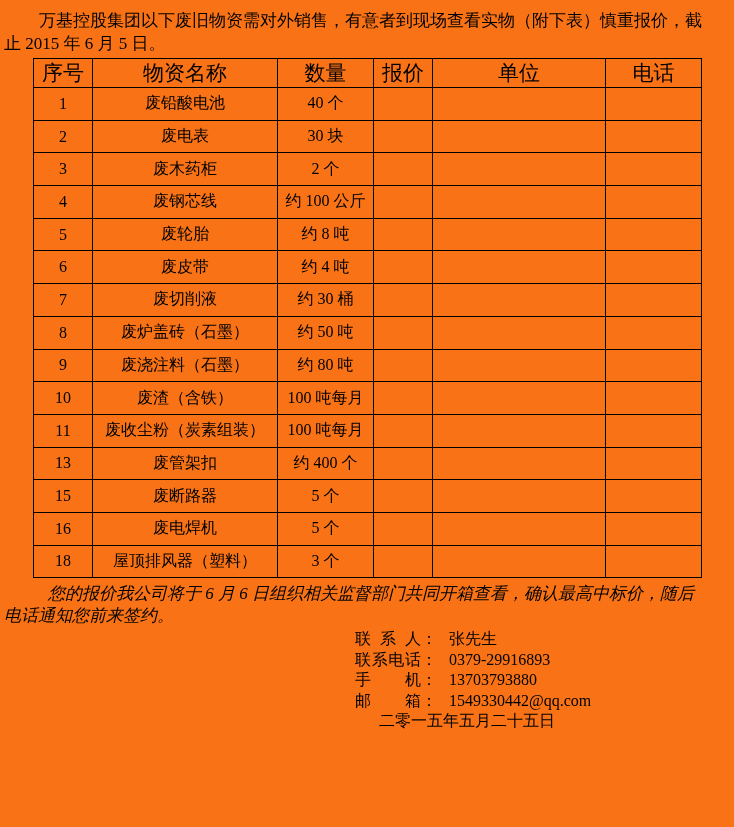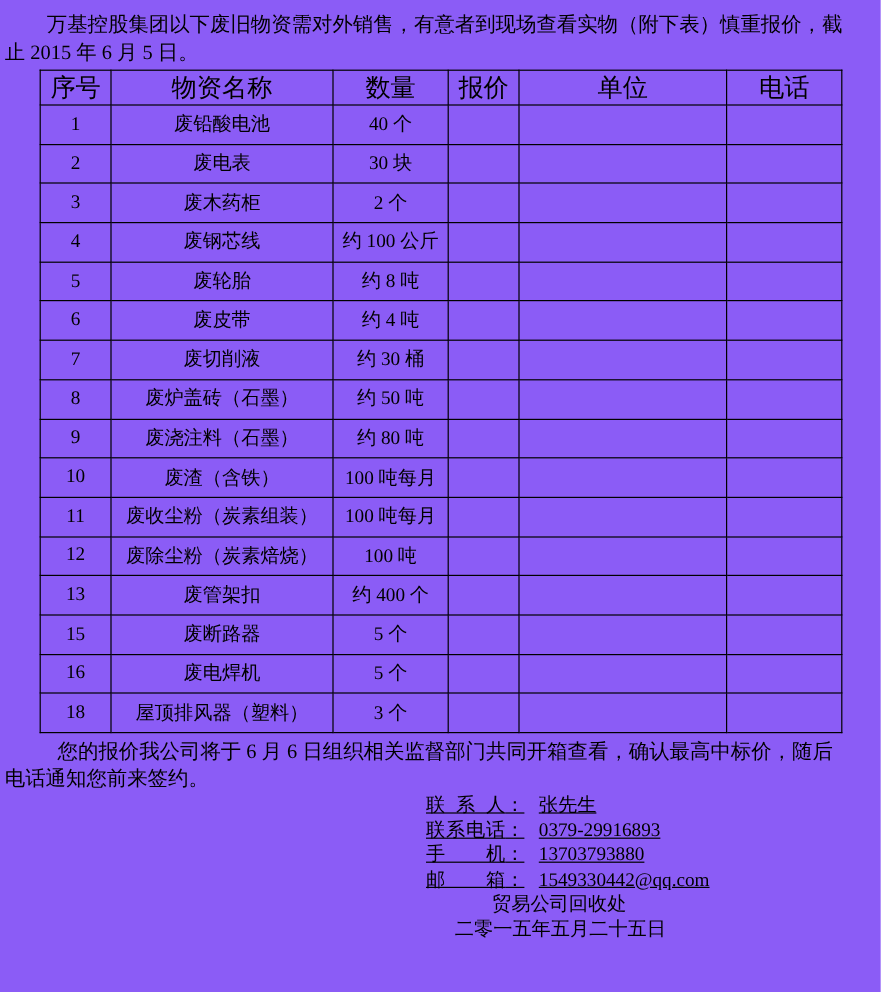--- a/index.html
+++ b/index.html
@@ -1,20 +1,20 @@
 <!DOCTYPE html>
 <html><head>
 <meta charset="utf-8">
 <style>
   html, body { margin: 0; padding: 0; background: #ffffff; }
   .page {
     position: relative;
     width: 734px;
     height: 827px;
-    background: #8b5cf6;
+    background: #f97316;
     color: #000000;
     font-family: "Liberation Serif", "DejaVu Serif", serif;
     overflow: hidden;
   }
   .intro {
     margin: 0;
     padding: 9px 26px 0 4px;
     font-size: 17px;
     line-height: 23px;
     text-indent: 35px;
@@ -41,28 +41,29 @@
     height: 31.7px;
     font-size: 16px;
   }
   td.cell-no { font-size: 15px; }
   .closing {
     margin: 0;
     padding: 5px 26px 0 4px;
     font-size: 17px;
     line-height: 22px;
     text-indent: 44px;
+    font-style: italic;
   }
   .contact {
     margin-left: 355px;
     margin-top: 2px;
     font-size: 16px;
     line-height: 20.5px;
   }
-  .contact-row { display: flex; align-items: flex-end; text-decoration: underline; }
+  .contact-row { display: flex; align-items: flex-end; }
   .contact-label {
     display: inline-block;
     width: 66px;
     text-align: justify;
     text-align-last: justify;
   }
   .contact-colon { display: inline-block; }
   .contact-value { margin-left: 12px; }
   .dept-line { margin-left: 55px; }
   .date-line { margin-left: 24px; }
@@ -176,28 +177,20 @@
         </tr>
         <tr>
           <td class="cell-no">11</td>
           <td class="cell-name">废收尘粉（炭素组装）</td>
           <td class="cell-qty">100 吨每月</td>
           <td class="cell-price"></td>
           <td class="cell-unit"></td>
           <td class="cell-phone"></td>
         </tr>
         <tr>
-          <td class="cell-no">12</td>
-          <td class="cell-name">废除尘粉（炭素焙烧）</td>
-          <td class="cell-qty">100 吨</td>
-          <td class="cell-price"></td>
-          <td class="cell-unit"></td>
-          <td class="cell-phone"></td>
-        </tr>
-        <tr>
           <td class="cell-no">13</td>
           <td class="cell-name">废管架扣</td>
           <td class="cell-qty">约 400 个</td>
           <td class="cell-price"></td>
           <td class="cell-unit"></td>
           <td class="cell-phone"></td>
         </tr>
         <tr>
           <td class="cell-no">15</td>
           <td class="cell-name">废断路器</td>
@@ -243,17 +236,16 @@
           <span class="contact-label">手机</span>
           <span class="contact-colon">：</span>
           <span class="contact-value">13703793880</span>
         </div>
         <div class="contact-row">
           <span class="contact-label">邮箱</span>
           <span class="contact-colon">：</span>
           <span class="contact-value">1549330442@qq.com</span>
         </div>
       </div>
-    <div class="dept-line">贸易公司回收处</div>
     <div class="date-line">二零一五年五月二十五日</div>
   </div>
 
 </div>
 
 </body></html>

